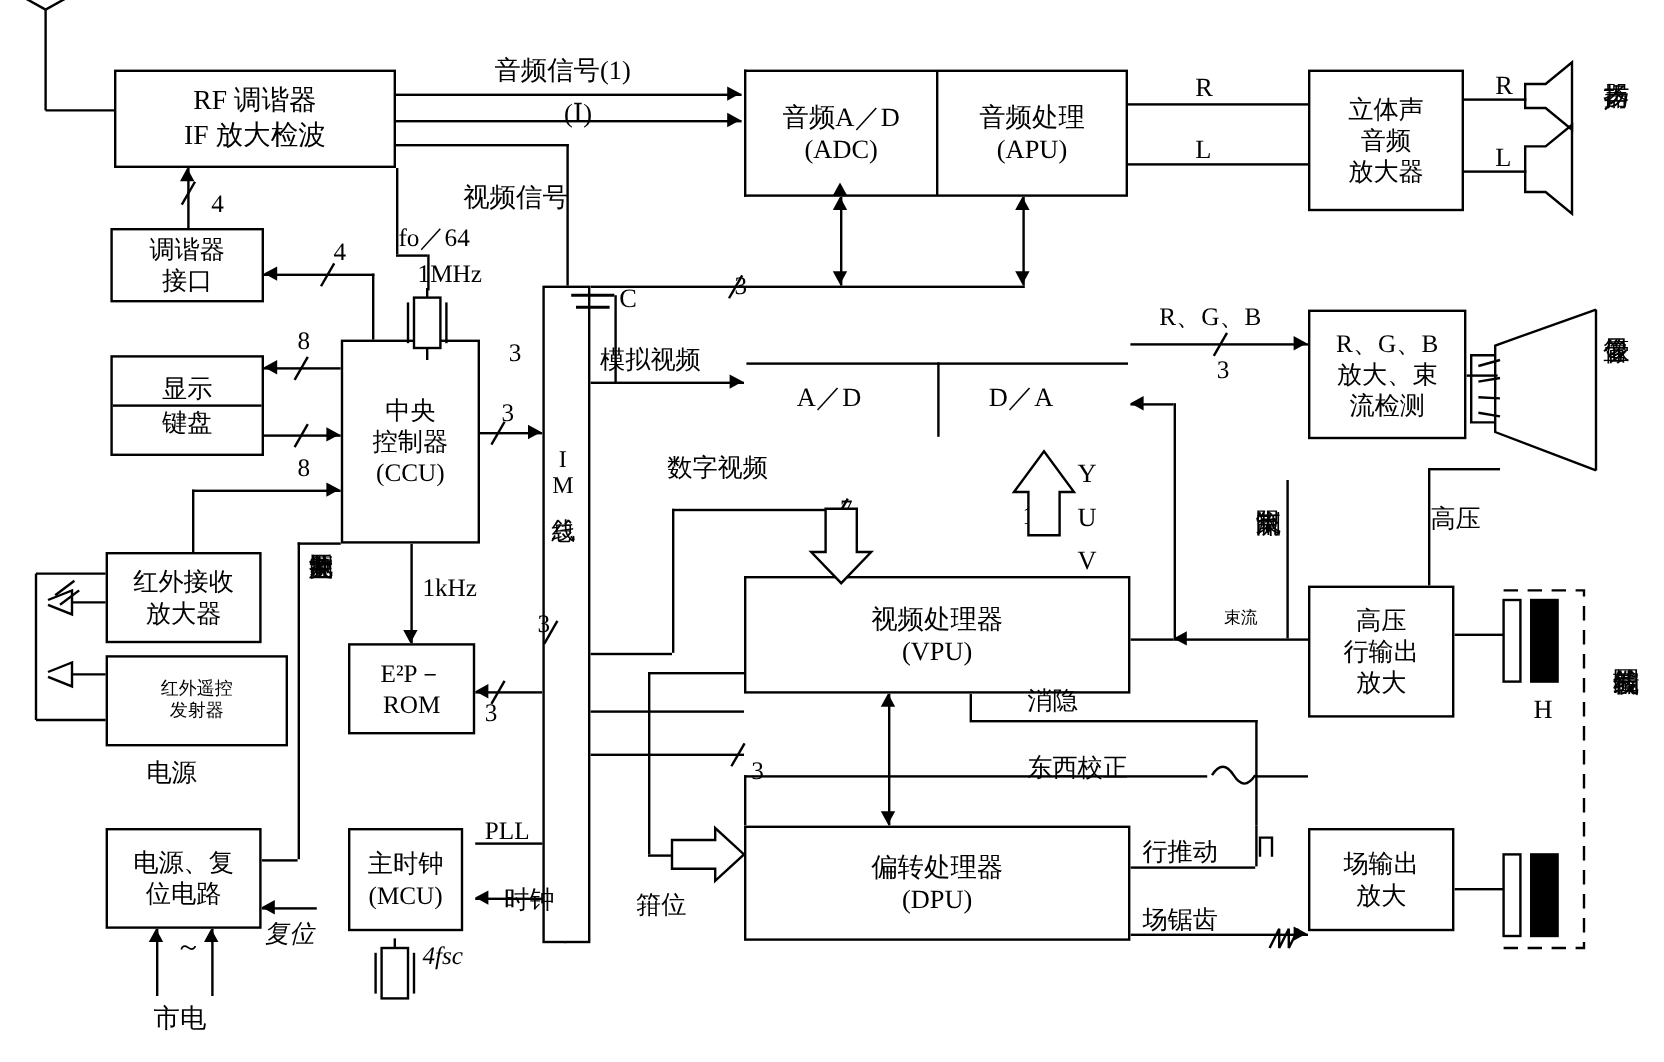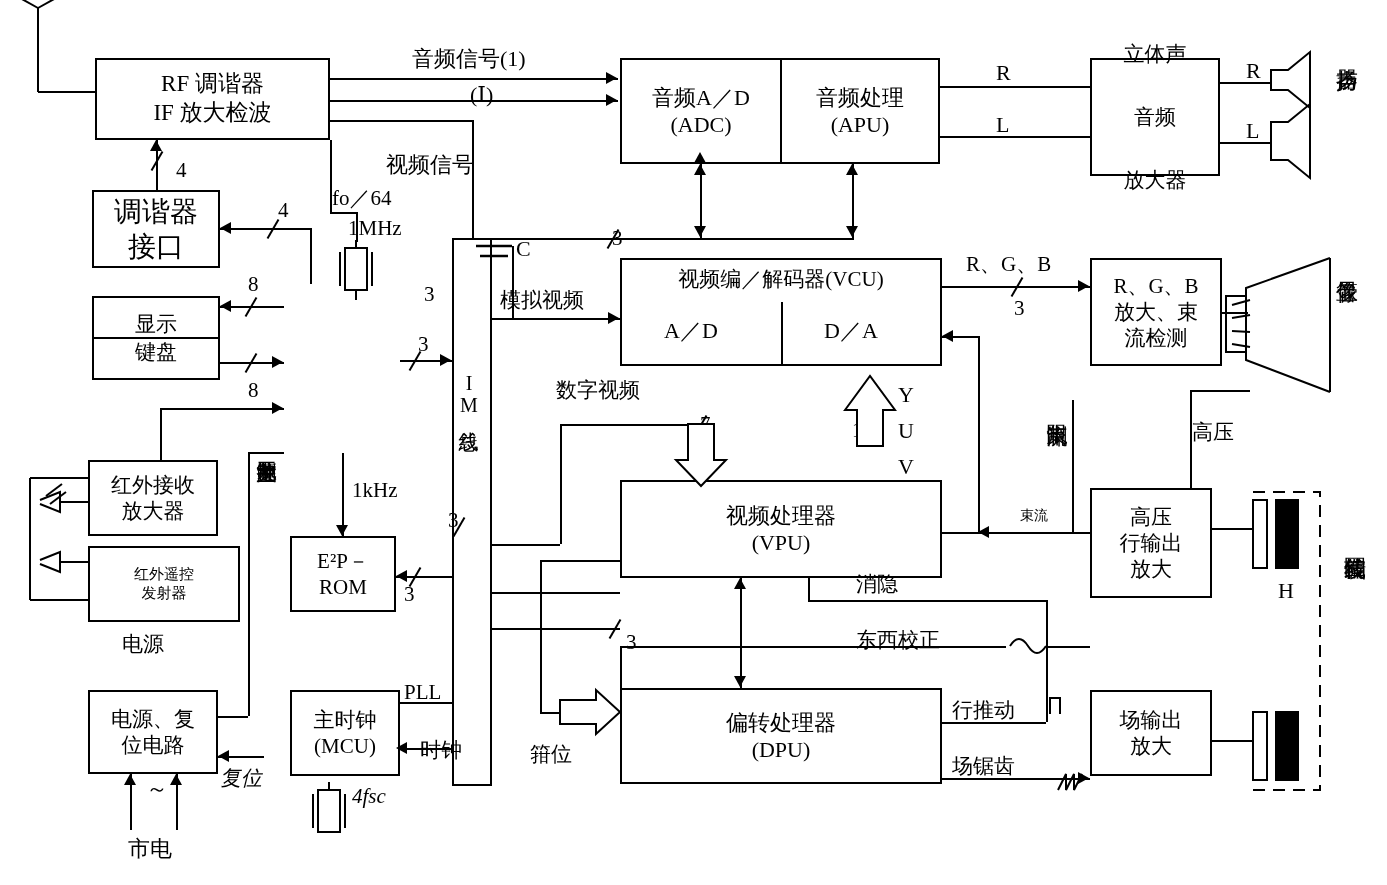--- a/index.html
+++ b/index.html
@@ -190,21 +190,21 @@
     <g stroke="#000" stroke-width="2" fill="#fff">
       <path d="M560 700 L596 700 L596 690 L620 712 L596 734 L596 724 L560 724 Z"></path>
     </g>
   </svg>
 
   <div class="box" style="left:95px; top:58px; width:235px; height:82px; font-size:23px;">
     <span class="ln">RF 调谐器</span>
     <span class="ln">IF 放大检波</span>
   </div>
 
-  <div class="box" style="left:92px; top:190px; width:128px; height:78px; font-size:28px;">
+  <div class="box" style="left:92px; top:190px; width:128px; height:62px; font-size:21px;">
     <span class="ln">调谐器</span>
     <span class="ln">接口</span>
   </div>
 
   <div class="box" style="left:92px; top:296px; width:128px; height:84px; font-size:21px;">
     <span class="ln">显示</span>
     <span class="ln" style="border-top:2px solid #000; width:100%;">键盘</span>
   </div>
 
   <div class="box" style="left:88px; top:460px; width:130px; height:76px; font-size:21px;">
@@ -215,49 +215,51 @@
   <div class="box" style="left:88px; top:546px; width:152px; height:76px; font-size:15px;">
     <span class="ln">红外遥控</span>
     <span class="ln">发射器</span>
   </div>
 
   <div class="box" style="left:88px; top:690px; width:130px; height:84px; font-size:21px;">
     <span class="ln">电源、复</span>
     <span class="ln">位电路</span>
   </div>
 
+  <div class="box" style="left:284px; top:283px; width:116px; height:170px; font-size:21px;">
+    <span class="ln">中央</span>
+    <span class="ln">控制器</span>
+    <span class="ln">(CCU)</span>
+  </div>
 
   <div class="box" style="left:290px; top:536px; width:106px; height:76px; font-size:21px;">
     <span class="ln">E²P－</span>
     <span class="ln">ROM</span>
   </div>
 
-  <div class="box" style="left:290px; top:690px; width:110px; height:86px; font-size:21px;">
+  <div class="box" style="left:290px; top:690px; width:96px; height:86px; font-size:21px;">
     <span class="ln">主时钟</span>
     <span class="ln">(MCU)</span>
   </div>
 
   <div class="box" style="left:780px; top:58px; width:160px; height:106px; font-size:22px;">
     <span class="ln">音频处理</span>
     <span class="ln">(APU)</span>
   </div>
   <div class="box" style="left:620px; top:58px; width:160px; height:106px; font-size:22px; border-right:none;">
     <span class="ln">音频A／D</span>
     <span class="ln">(ADC)</span>
   </div>
 
-  <div class="box" style="left:1090px; top:58px; width:130px; height:118px; font-size:21px;gap:37px;">
+  <div class="box" style="left:1090px; top:58px; width:130px; height:118px; font-size:21px;">
     <span class="ln">立体声</span>
     <span class="ln">音频</span>
     <span class="ln">放大器</span>
   </div>
 
-  <div class="box" style="left:620px; top:258px; width:322px; height:108px; font-size:21px; justify-content:flex-start; padding-top:6px;">
-    <span class="ln">视频编／解码器(VCU)</span>
-  </div>
   <div class="hline" style="left:622px; top:302px; width:318px;"></div>
   <div class="divider-v" style="left:781px; top:302px; height:62px;"></div>
   <div class="lbl" style="left:664px; top:318px; font-size:22px;">A／D</div>
   <div class="lbl" style="left:824px; top:318px; font-size:22px;">D／A</div>
 
   <div class="box" style="left:1090px; top:258px; width:132px; height:108px; font-size:21px;">
     <span class="ln">R、G、B</span>
     <span class="ln">放大、束</span>
     <span class="ln">流检测</span>
   </div>

